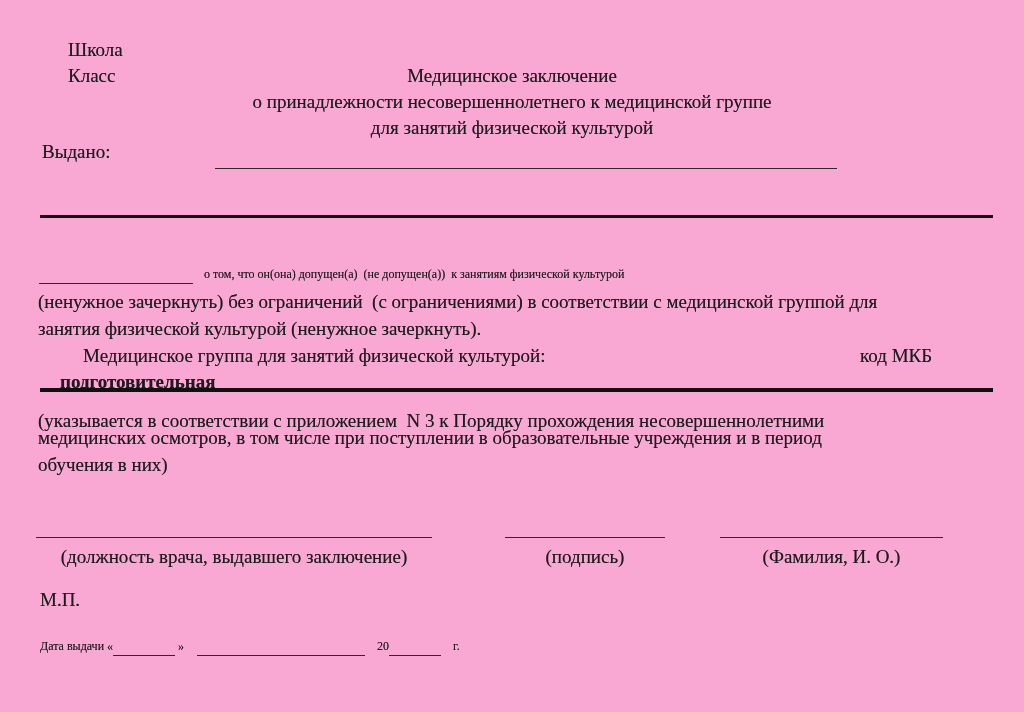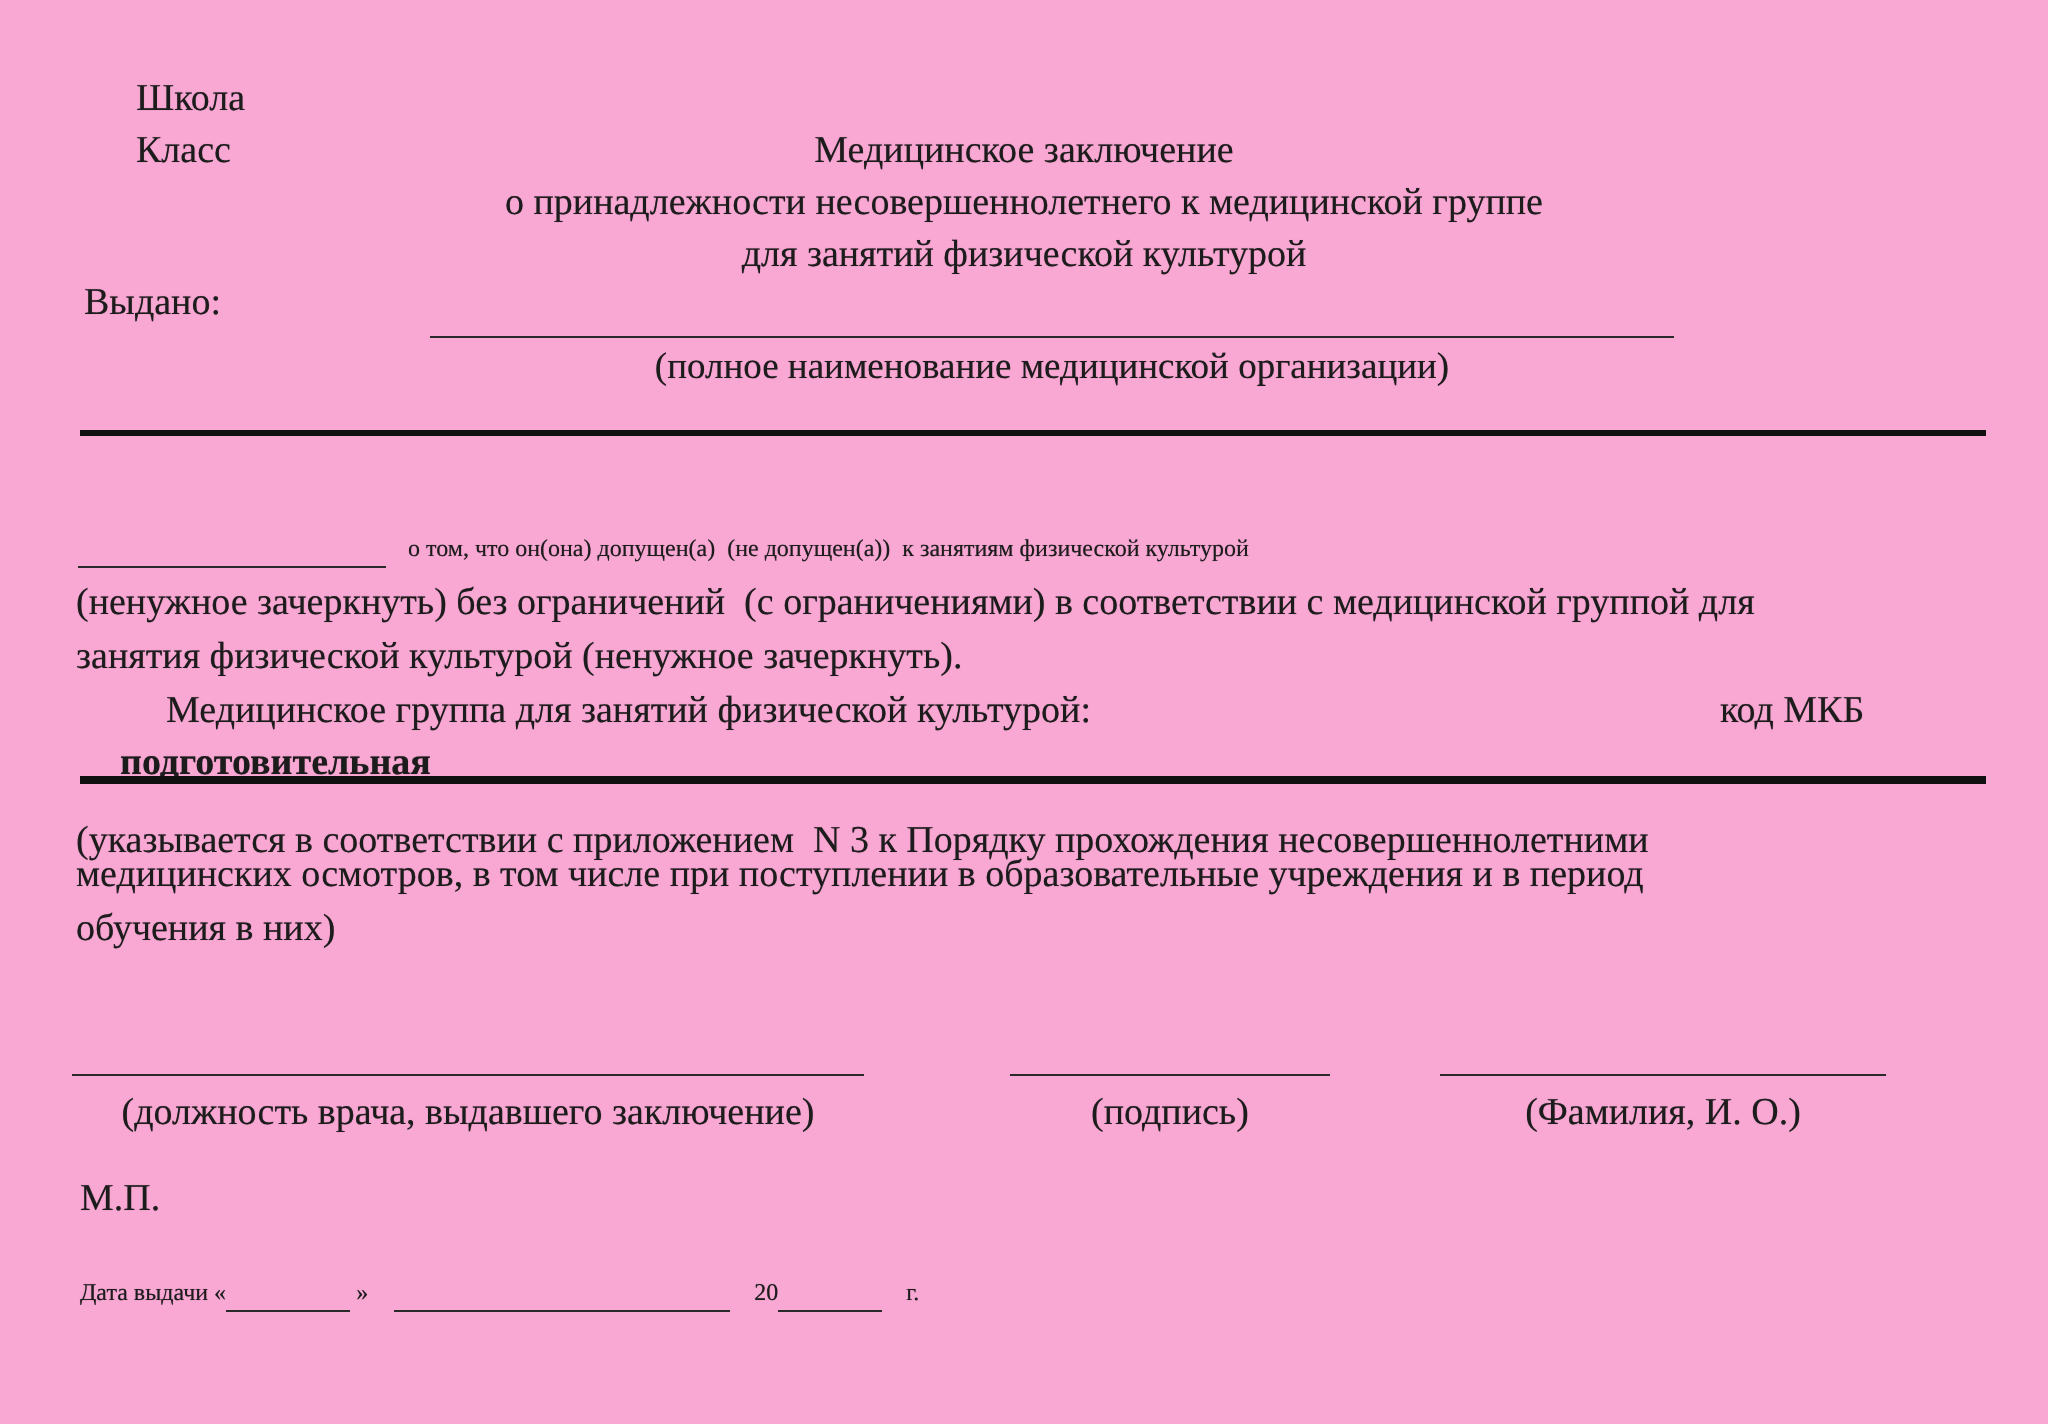--- a/index.html
+++ b/index.html
@@ -56,21 +56,20 @@
 
   <div class="txt" style="left:68px; top:38px;">Школа</div>
   <div class="txt" style="left:68px; top:64px;">Класс</div>
 
   <div class="txt center" style="left:32px; top:64px; width:960px;">Медицинское заключение</div>
   <div class="txt center" style="left:32px; top:90px; width:960px;">о принадлежности несовершеннолетнего к медицинской группе</div>
   <div class="txt center" style="left:32px; top:116px; width:960px;">для занятий физической культурой</div>
 
   <div class="txt" style="left:42px; top:140px;">Выдано:</div>
   <div class="rule" style="left:215px; top:168px; width:622px;"></div>
-  <div class="txt center" style="left:215px; top:172px; width:622px; font-size:18.5px;">(полное наименование медицинской организации)</div>
 
   <div class="thick" style="left:40px; top:215px; width:953px; height:3px;"></div>
 
   <div class="flexrow" style="left:39px; top:262px;">
     <span class="blank" style="width:154px;"></span><span style="margin-left:11px;">о том, что он(она) допущен(а)  (не допущен(а))  к занятиям физической культурой</span>
   </div>
   <div class="txt" style="left:38px; top:290px;">(ненужное зачеркнуть) без ограничений  (с ограничениями) в соответствии с медицинской группой для</div>
   <div class="txt" style="left:38px; top:317px;">занятия физической культурой (ненужное зачеркнуть).</div>
 
   <div class="txt" style="left:83px; top:344px;">Медицинское группа для занятий физической культурой:</div>

